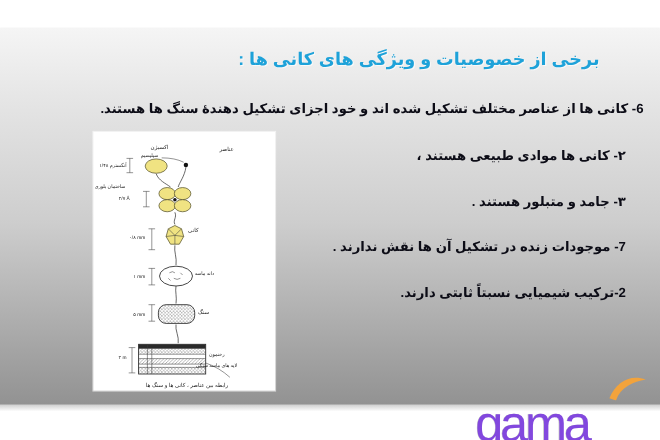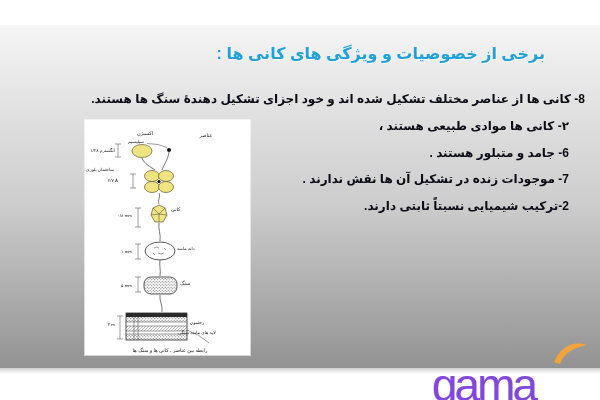--- a/index.html
+++ b/index.html
@@ -23,21 +23,21 @@
     font-size:16px;font-weight:bold;color:#1ea2d9;
     text-shadow:1px 1px 0 rgba(255,255,255,0.65);
     letter-spacing:0.2px;white-space:nowrap;
   }
   .bullets{
     position:absolute;top:86px;right:15px;width:475px;
     direction:rtl;text-align:right;color:#0c0c16;
     font-size:12px;font-weight:bold;
   }
   .bullets .bullet{line-height:26.8px;white-space:nowrap;}
-  .bullets .indent{padding-right:16px;}
+  .bullets .indent{padding-right:16px;margin-top:15px;}
   .diagram-box{
     position:absolute;left:85px;top:120px;width:165px;height:235px;
     background:#ffffff;box-shadow:0 0 0 1px rgba(255,255,255,0.6);
   }
   .diagram-box svg{display:block;}
   .dlabel{font-size:5px;fill:#222;}
   .dsmall{font-size:4.4px;fill:#222;}
   .dcaption{font-size:5px;fill:#222;}
   .ln{fill:none;stroke:#3c3c3c;stroke-width:0.7;}
   .lnthin{fill:none;stroke:#3c3c3c;stroke-width:0.5;}
@@ -58,23 +58,23 @@
 <body>
 
 <div class="stage">
 
   <div class="slide"></div>
   <div class="slide-edge"></div>
 
   <div class="slide-title">برخی از خصوصیات و ویژگی های کانی ها :</div>
 
   <div class="bullets">
-    <div class="bullet">8- کانی ها از عناصر مختلف تشکیل شده اند و خود اجزای تشکیل دهندۀ سنگ ها هستند.</div>
+    <div class="bullet">6- کانی ها از عناصر مختلف تشکیل شده اند و خود اجزای تشکیل دهندۀ سنگ ها هستند.</div>
     <div class="bullet indent">۲- کانی ها موادی طبیعی هستند ،</div>
-    <div class="bullet indent">6- جامد و متبلور هستند .</div>
+    <div class="bullet indent">۳- جامد و متبلور هستند .</div>
     <div class="bullet indent">7- موجودات زنده در تشکیل آن ها نقش ندارند .</div>
     <div class="bullet indent">2-ترکیب شیمیایی نسبتاً ثابتی دارند.</div>
   </div>
 
   <div class="diagram-box">
     <svg viewBox="0 0 165 235" width="165" height="235">
       <defs>
         <pattern id="dots" width="3" height="3" patternUnits="userSpaceOnUse">
           <circle cx="0.8" cy="0.8" r="0.5" fill="#444"></circle>
           <circle cx="2.2" cy="2.2" r="0.5" fill="#444"></circle>

